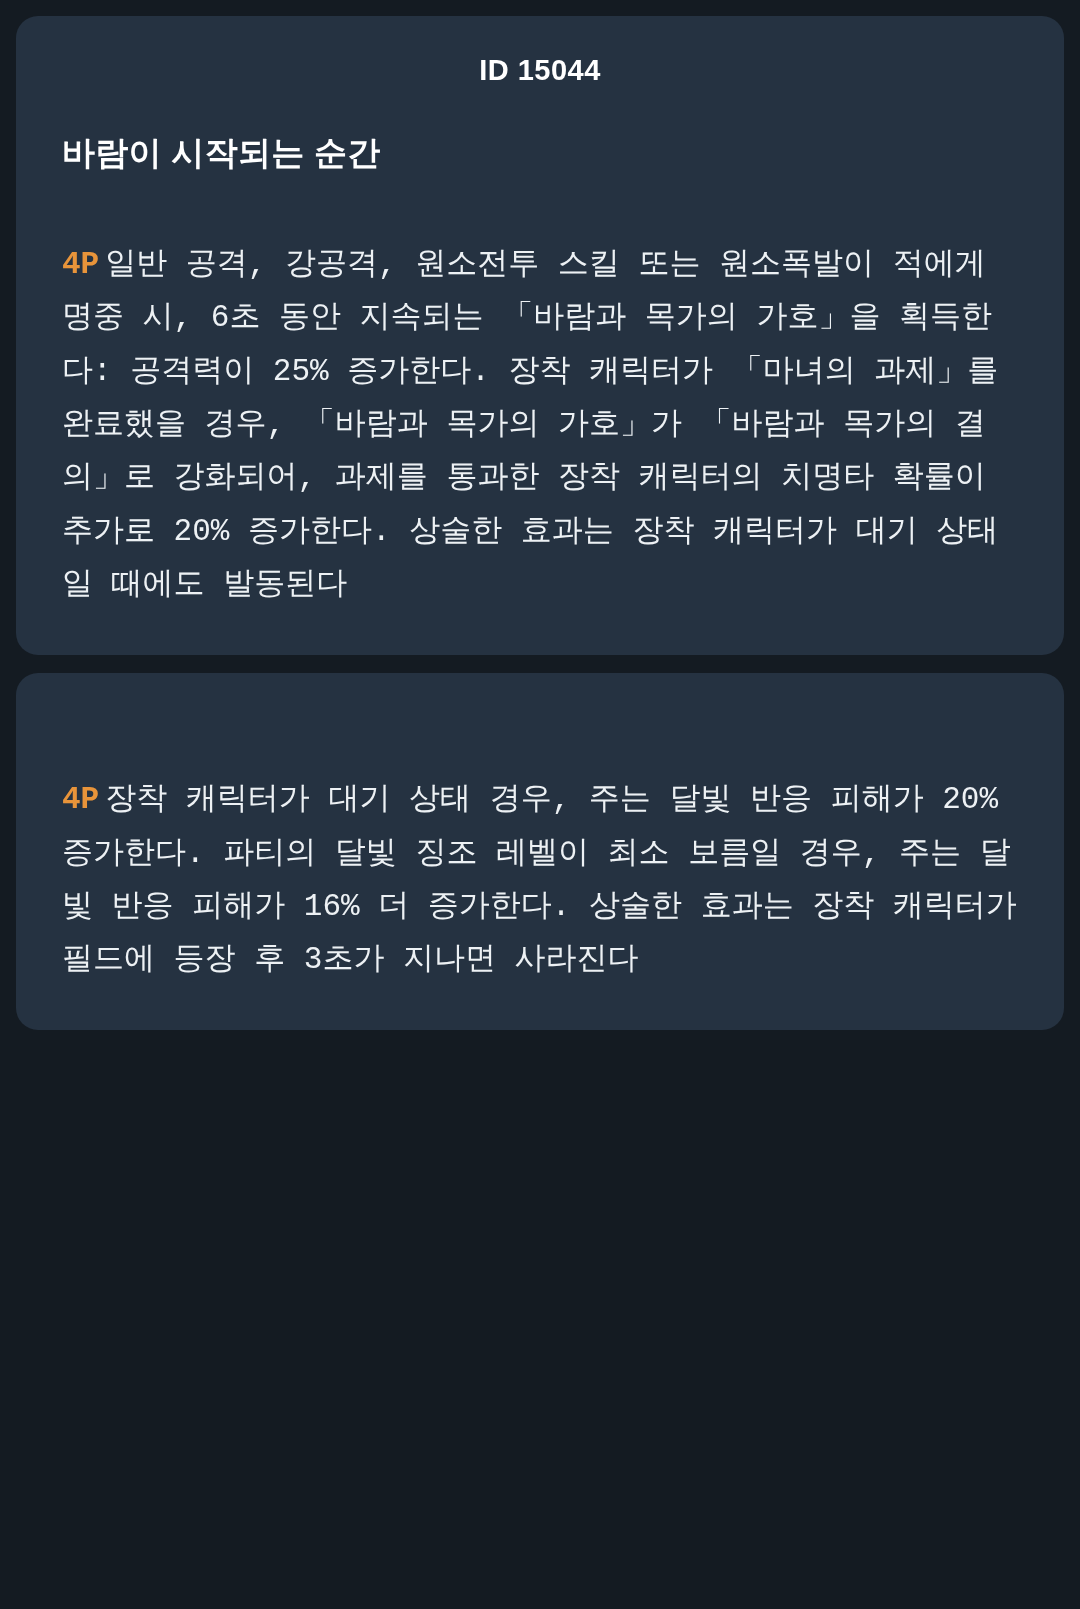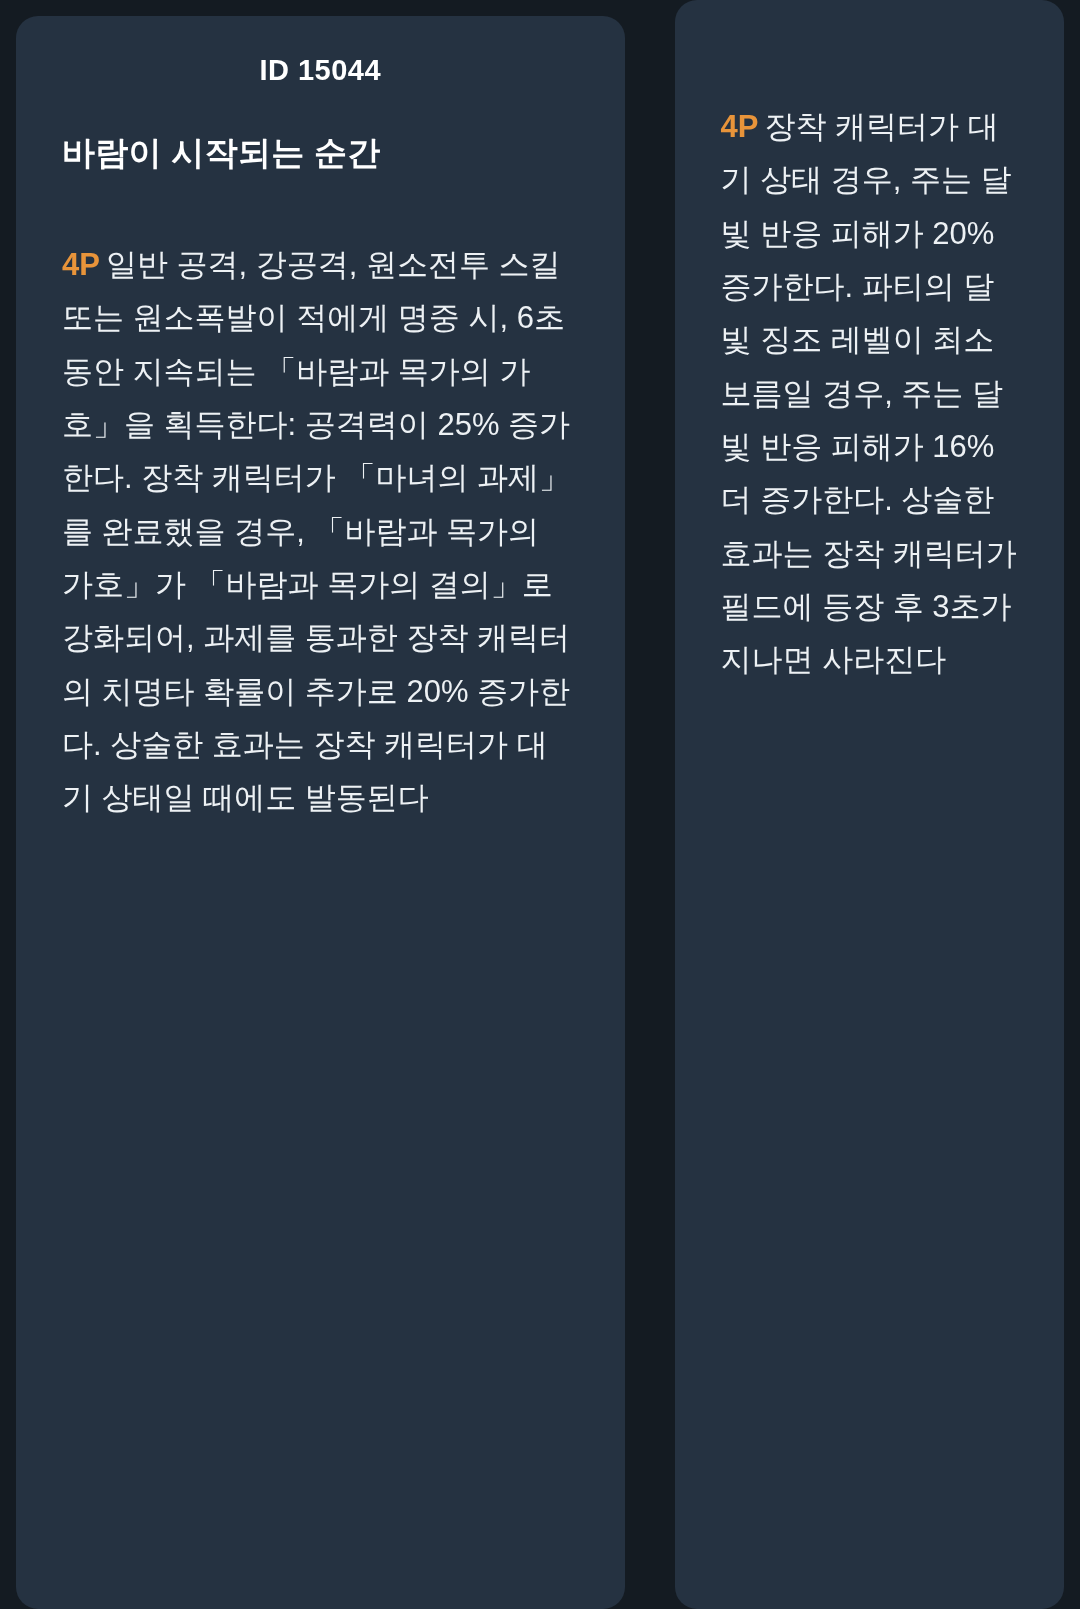--- a/index.html
+++ b/index.html
@@ -12,21 +12,21 @@
   body {
     font-family: "Liberation Sans", "DejaVu Sans", sans-serif;
     color: #e9eef2;
   }
   .page {
     width: 1080px;
     min-height: 1609px;
     background: #141b22;
     padding: 0;
     display: flex;
-    flex-direction: row;
+    flex-direction: column;
     gap: 18px;
   }
   .card {
     background: #253241;
     border-radius: 22px;
     margin: 0 16px;
     padding: 38px 46px 44px 46px;
   }
   .card:first-child { margin-top: 16px; }
   .card-id {
@@ -47,21 +47,21 @@
   .effects {
     margin-top: 62px;
   }
   .effect {
     font-size: 31px;
     line-height: 1.72;
     color: #edf1f4;
     margin-bottom: 40px;
     font-weight: 500;
   }
-  .effect:last-child { margin-bottom: 0; }
+  .effect:last-child { margin-bottom: 0; font-family: Liberation Mono, monospace; }
   .pieces {
     color: #e8943a;
     font-weight: bold;
     margin-right: 6px;
   }
   .effect-text {
     font-weight: 400;
   }
 </style>
 </head>

